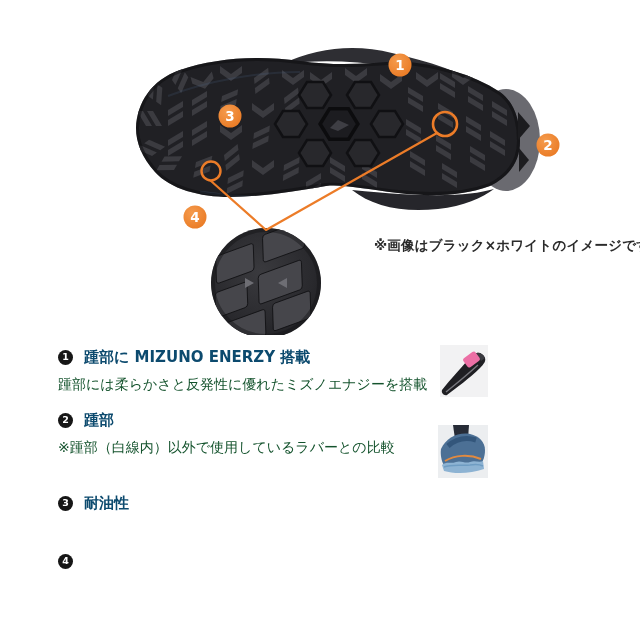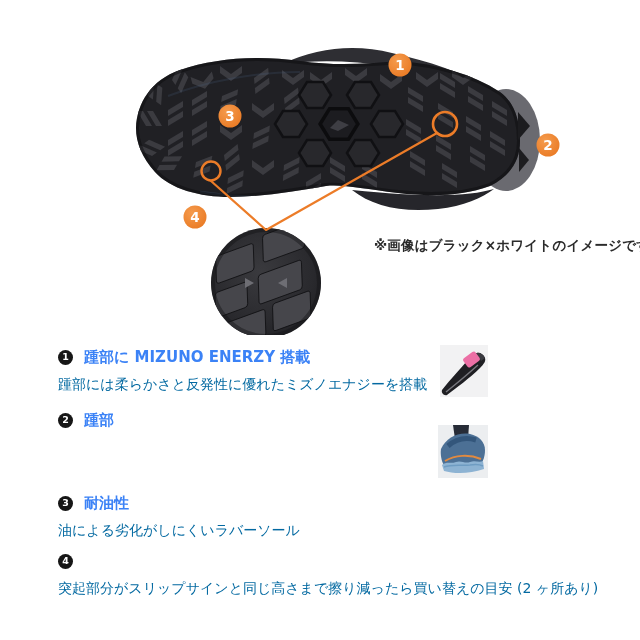--- a/index.html
+++ b/index.html
@@ -5,22 +5,22 @@
   html,body{margin:0;padding:0;background:#fff;}
   body{width:640px;height:640px;font-family:"DejaVu Sans","Liberation Sans",sans-serif;}
   .canvas{position:relative;width:640px;height:640px;background:#fff;overflow:hidden;}
   .hero{position:absolute;left:0;top:0;}
   .note{position:absolute;left:374px;top:237px;font-size:13.5px;font-weight:bold;color:#2b2b2b;white-space:nowrap;letter-spacing:.2px;}
   .sec{position:absolute;left:58px;width:545px;}
   .s1{top:349px}.s2{top:412px}.s3{top:495px}.s4{top:553px}
   .sec-head{display:flex;align-items:center;gap:11px;height:16px;}
   .badge{flex:0 0 15px;width:15px;height:15px;border-radius:50%;background:#161616;color:#fff;
          font-size:9.5px;font-weight:bold;display:flex;align-items:center;justify-content:center;line-height:1;}
-  .sec-title{font-size:15px;font-weight:bold;color:#3b82f6;white-space:nowrap;}
-  .sec-body{margin-top:10px;font-size:14px;line-height:18px;color:#0369a1;white-space:nowrap;}
+  .sec-title{font-size:15px;font-weight:bold;color:#0c4a6e;white-space:nowrap;}
+  .sec-body{margin-top:10px;font-size:14px;line-height:18px;color:#14532d;white-space:nowrap;}
   .sec-body + .sec-body{margin-top:0;}
   .thumb{position:absolute;display:block;}
   .t1{left:440px;top:345px}.t2{left:438px;top:425px}
 </style>
 </head>
 <body>
 
 <div class="canvas">
 
   <svg class="hero" width="640" height="335" viewBox="0 0 640 335">
@@ -183,35 +183,34 @@
       <span class="sec-title">踵部に MIZUNO ENERZY 搭載</span>
     </div>
     <div class="sec-body">踵部には柔らかさと反発性に優れたミズノエナジーを搭載</div>
   </div>
 
   <div class="sec s2">
     <div class="sec-head">
       <span class="badge">2</span>
       <span class="sec-title">踵部</span>
     </div>
+    <div class="sec-body">※踵部（白線内）以外で使用しているラバーとの比較</div>
   </div>
 
   <div class="sec s3">
     <div class="sec-head">
       <span class="badge">3</span>
       <span class="sec-title">耐油性</span>
     </div>
-    <div class="sec-body">油による劣化がしにくいラバーソール</div>
   </div>
 
   <div class="sec s4">
     <div class="sec-head">
       <span class="badge">4</span>
     </div>
-    <div class="sec-body">突起部分がスリップサインと同じ高さまで擦り減ったら買い替えの目安 (2 ヶ所あり)</div>
   </div>
 
   <svg class="thumb t1" width="48" height="52" viewBox="0 0 48 52">
     <rect width="48" height="52" fill="#f2f2f3"></rect>
     <path d="M2 45 C10 35 24 19 33 10 C37 6 43 8 45 13 C46 16 44 19 40 23 C30 33 16 43 7 50 C4 51 1 48 2 45 Z" fill="#1f1f23"></path>
     <path d="M33 10 C37 6 43 8 45 13 L41 16 C39 11 36 9 33 10 Z" fill="#3a3a40"></path>
     <rect x="24" y="9" width="15" height="11" rx="2.5" transform="rotate(-36 31.5 14.5)" fill="#EC6FA5"></rect>
     <path d="M6 47 C16 39 28 29 38 20" stroke="#8d8d94" stroke-width="1.4" fill="none" opacity="0.8"></path>
   </svg>
 

